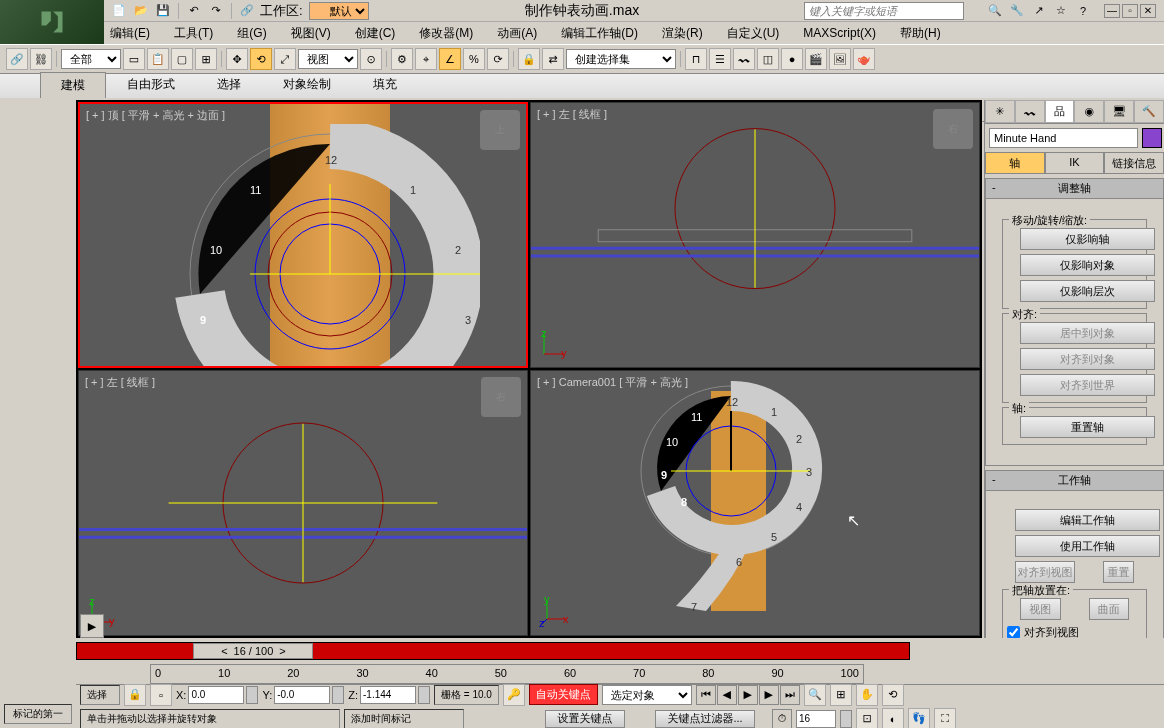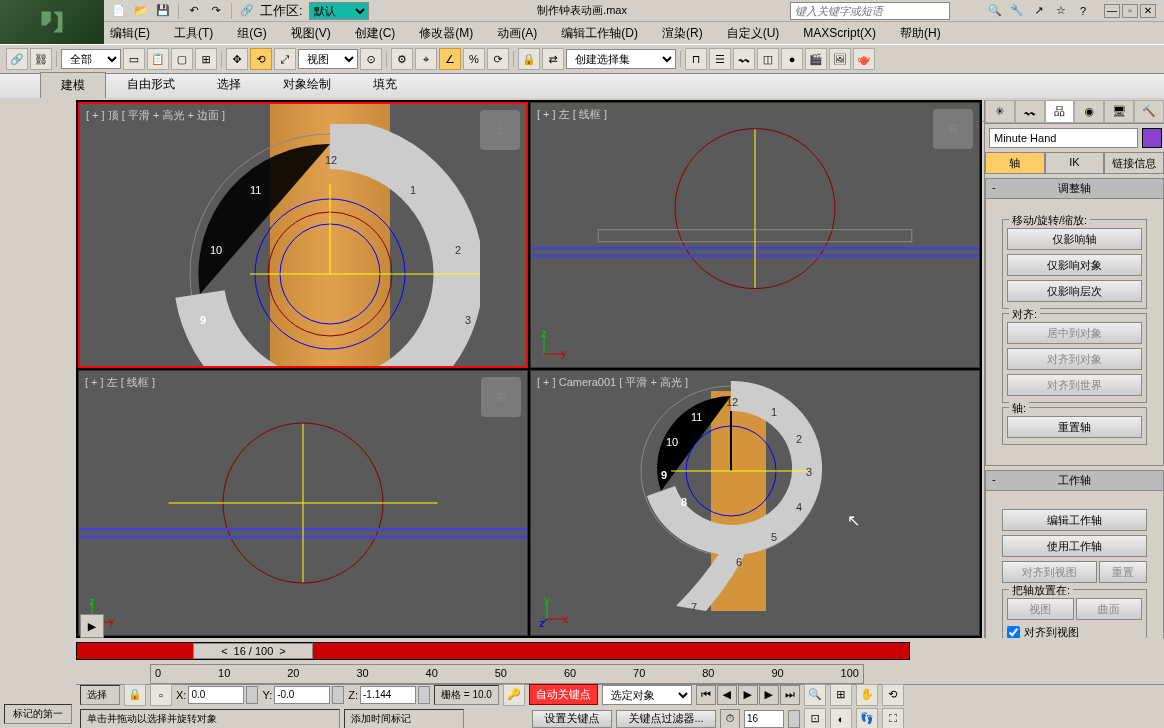--- a/index.html
+++ b/index.html
@@ -5,23 +5,23 @@
 * { margin: 0; padding: 0; box-sizing: border-box; font-family: "Microsoft YaHei", sans-serif; font-size: 11px; }
 body { background: #d4d0c8; width: 1164px; height: 728px; overflow: hidden; position: relative; }
 
 .titlebar { height: 22px; background: #d4d0c8; display: flex; align-items: center; border-bottom: 1px solid #aaa; }
 .logo { width: 104px; height: 44px; background: linear-gradient(135deg,#3a5a3a,#1a3a1a); display: flex; align-items: center; justify-content: center; color: #fff; font-size: 20px; font-weight: bold; position: absolute; left: 0; top: 0; z-index: 10; }
 .logo svg { width: 28px; height: 28px; }
 .toolbar-icons { margin-left: 110px; display: flex; gap: 4px; align-items: center; }
 .tb-btn { width: 18px; height: 18px; display: flex; align-items: center; justify-content: center; border: 1px solid transparent; cursor: pointer; }
 .sep { width: 1px; height: 16px; background: #aaa; margin: 0 2px; }
 .workspace-label { font-size: 13px; }
-.workspace-dd { width: 60px; height: 18px; border: 1px solid #888; background: #14b8a6; margin-left: 2px; }
-.title-center { position: absolute; left: 50%; transform: translateX(-50%); font-size: 11px; }
-.search-box { position: absolute; right: 214px; width: 160px; height: 18px; border: 1px solid #888; background: #fff; padding: 0 4px; color: #888; font-style: italic; }
+.workspace-dd { width: 60px; height: 18px; border: 1px solid #888; background: #fdba74; margin-left: 2px; text-align: right; }
+.title-center { position: absolute; left: 50%; transform: translateX(-50%); font-size: 14px; }
+.search-box { position: absolute; right: 200px; width: 160px; height: 18px; border: 1px solid #888; background: #fff; padding: 0 4px; color: #888; font-style: italic; }
 .right-icons { position: absolute; right: 8px; display: flex; gap: 4px; align-items: center; }
 .win-btns { display: flex; gap: 2px; margin-left: 8px; }
 .win-btn { width: 16px; height: 14px; border: 1px solid #888; background: #d4d0c8; display: flex; align-items: center; justify-content: center; font-size: 10px; cursor: pointer; }
 
 .menubar { height: 22px; background: #d4d0c8; display: flex; align-items: center; padding-left: 110px; gap: 24px; }
 .menu-item { font-size: 12px; cursor: pointer; }
 
 .maintoolbar { height: 30px; background: #d4d0c8; border-top: 1px solid #fff; border-bottom: 1px solid #888; display: flex; align-items: center; padding: 0 6px; gap: 2px; }
 .mt-btn { width: 22px; height: 22px; border: 1px solid #aaa; background: #e8e4dc; display: flex; align-items: center; justify-content: center; cursor: pointer; font-size: 11px; }
 .mt-btn.active { background: #ffcc66; border-color: #cc9933; }
@@ -48,21 +48,21 @@
 .name-field { width: calc(100% - 30px); height: 20px; border: 1px solid #888; background: #fff; margin: 4px; padding: 0 4px; }
 .color-sw { width: 20px; height: 20px; background: #8844cc; border: 1px solid #000; display: inline-block; vertical-align: top; margin-top: 4px; }
 .pivot-tabs { display: flex; height: 22px; }
 .pivot-tab { flex: 1; border: 1px solid #888; text-align: center; padding: 3px 0; cursor: pointer; font-size: 11px; }
 .pivot-tab.active { background: #ffcc66; }
 .rollout-header { background: #bbb; border: 1px solid #888; padding: 2px 6px; font-size: 11px; text-align: center; position: relative; margin-top: 4px; }
 .rollout-header::before { content: "-"; position: absolute; left: 6px; }
 .rollout-body { border: 1px solid #888; border-top: none; padding: 16px; }
 .group-box { border: 1px solid #888; margin: 4px 0; padding: 6px 4px 4px; position: relative; }
 .group-label { position: absolute; top: -7px; left: 6px; background: #d4d0c8; padding: 0 3px; font-size: 11px; }
-.panel-btn { width: 100%; height: 22px; border: 1px solid #888; background: linear-gradient(#eee,#ccc); margin: 2px 0; font-size: 11px; cursor: pointer; text-align: center; }
+.panel-btn { width: 100%; height: 22px; border: 1px solid #888; background: linear-gradient(#eee,#ccc); margin: 2px 13px; font-size: 11px; cursor: pointer; text-align: center; }
 .panel-btn:disabled { color: #888; }
 .checkbox-row { display: flex; align-items: center; gap: 4px; margin: 3px 0; font-size: 11px; }
 
 .timeslider { position: absolute; bottom: 64px; left: 76px; right: 254px; height: 26px; display: flex; align-items: center; }
 .ts-track { flex: 1; height: 18px; background: #cc0000; position: relative; border: 1px solid #000; }
 .ts-thumb { position: absolute; left: 14%; width: 120px; height: 16px; background: #d4d0c8; border: 1px solid #888; display: flex; align-items: center; justify-content: center; font-size: 10px; }
 .timeruler { position: absolute; bottom: 44px; left: 150px; right: 300px; height: 20px; background: #d4d0c8; border: 1px solid #888; }
 .timeruler-marks { display: flex; justify-content: space-between; padding: 2px 4px; font-size: 9px; }
 
 .statusbar { position: absolute; bottom: 0; left: 76px; right: 0; height: 44px; background: #d4d0c8; border-top: 1px solid #888; display: flex; align-items: center; padding: 0 4px; gap: 4px; }

